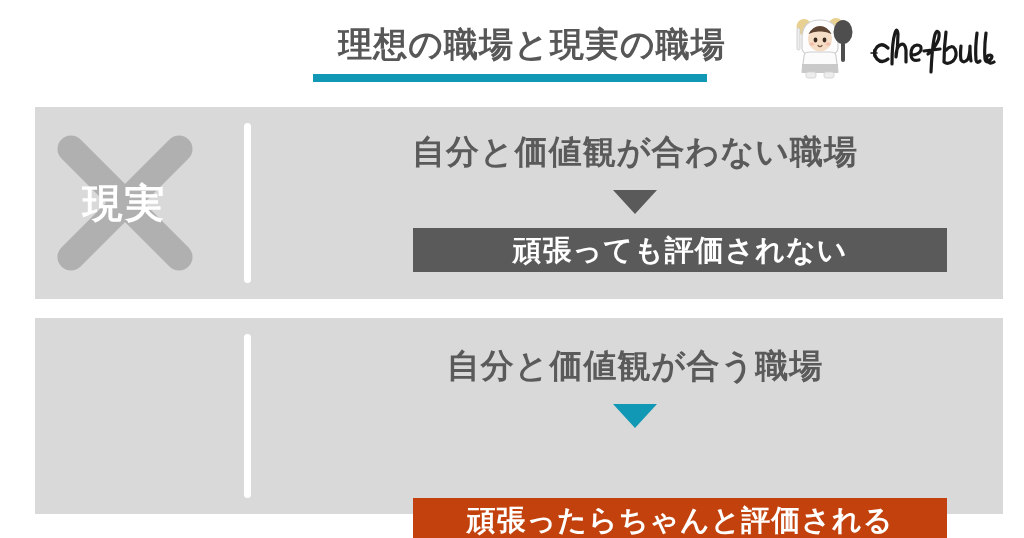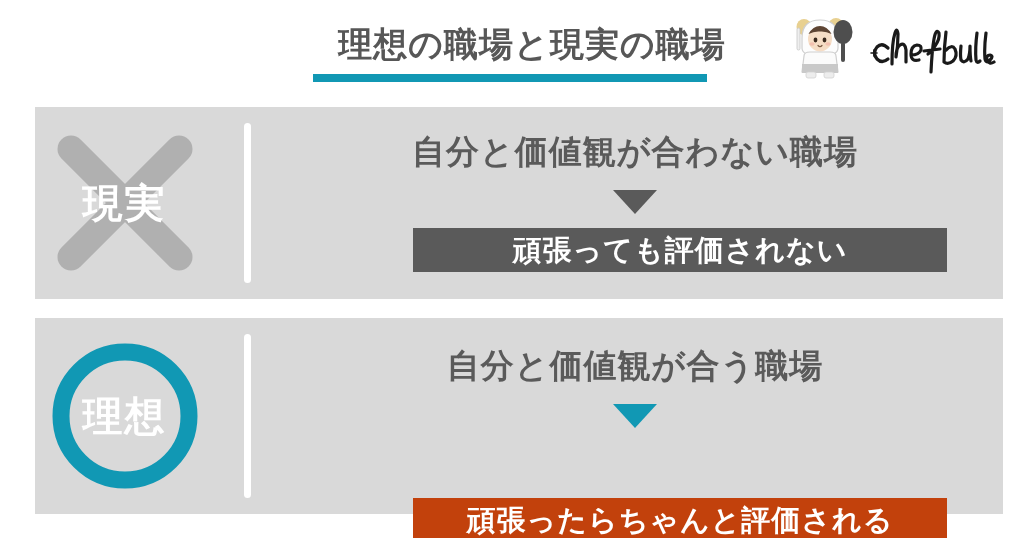--- a/index.html
+++ b/index.html
@@ -259,26 +259,20 @@
   <div class="content-area">
     <div class="content-heading">自分と価値観が合わない職場</div>
     <div class="arrow"></div>
     <div class="banner">
       <span class="banner-text">頑張っても評価されない</span>
     </div>
   </div>
 </div>
 
 <div class="panel panel-ideal">
-  <div class="badge-area">
-    <svg class="badge-mark" viewBox="0 0 160 160" xmlns="http://www.w3.org/2000/svg">
-      <circle cx="80" cy="80" r="64" fill="none" stroke="#1198b4" stroke-width="17"></circle>
-    </svg>
-    <div class="badge-label">理想</div>
-  </div>
 
   <div class="divider"></div>
 
   <div class="content-area">
     <div class="content-heading">自分と価値観が合う職場</div>
     <div class="arrow"></div>
     <div class="banner">
       <span class="banner-text">頑張ったらちゃんと評価される</span>
     </div>
   </div>

